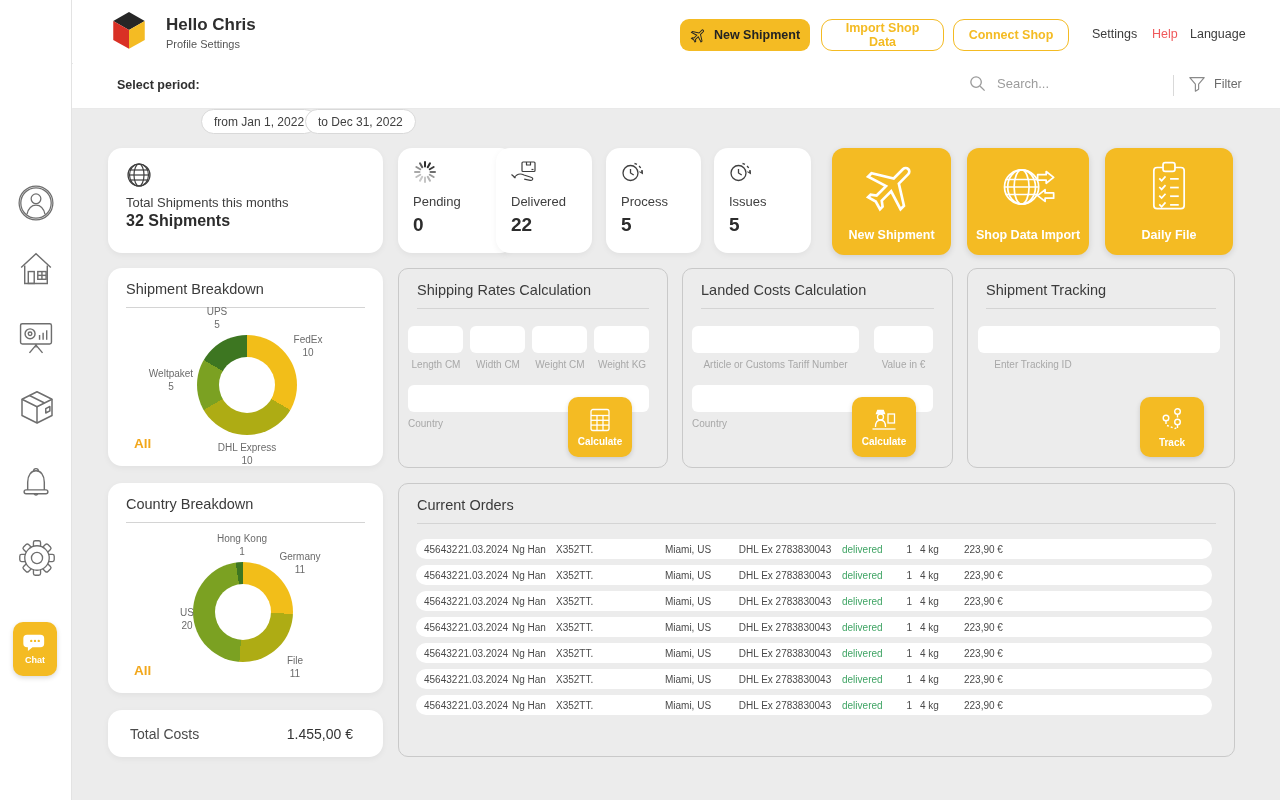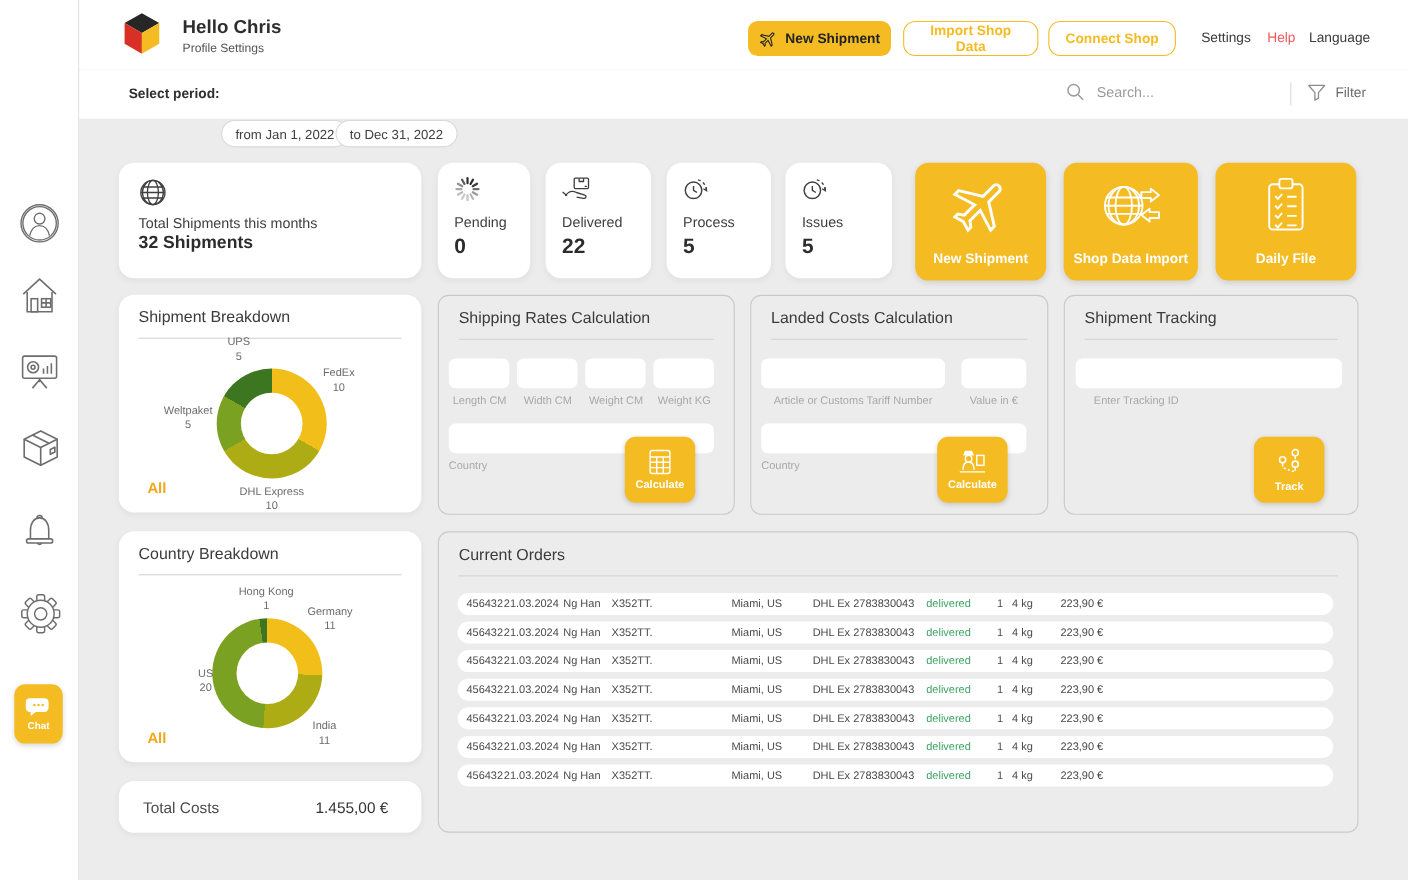--- a/index.html
+++ b/index.html
@@ -56,21 +56,21 @@
   .panel{position:absolute;border:1px solid #c9c9c9;border-radius:10px;}
   .ptitle{position:absolute;left:18px;top:13px;font-size:14.5px;color:#3b3b3b;}
   .phr{position:absolute;left:18px;right:18px;top:39px;height:1px;background:#d4d4d4;}
 
   
   .st-total{left:37px;top:40px;width:275px;height:105px;}
   .st-ic{position:absolute;left:17px;top:13px;}
   .st-lbl{position:absolute;left:18px;top:47px;font-size:13px;color:#3e3e3e;}
   .st-val{position:absolute;left:18px;top:64px;font-size:16px;font-weight:bold;color:#2c2c2c;}
   .st-small{height:105px;top:40px;}
-  .sp{left:327px;width:84px;} .sd{left:425px;width:96px;} .sc{left:535px;width:95px;} .si{left:643px;width:97px;}
+  .sp{left:327px;width:84px;padding-left:32px;} .sd{left:425px;width:96px;} .sc{left:535px;width:95px;} .si{left:643px;width:97px;}
   .st-small .st-lbl{left:15px;top:46px;}
   .st-small .st-val{left:15px;top:66px;font-size:19px;}
   .st-small .st-ic{left:14px;top:11px;}
 
   
   .action{position:absolute;top:40px;height:107px;background:var(--accent);border-radius:12px;
           cursor:pointer;box-shadow:0 2px 6px rgba(0,0,0,.12);}
   .a1{left:761px;width:119px;} .a2{left:896px;width:122px;} .a3{left:1034px;width:128px;}
   .action .aic{position:absolute;left:0;right:0;top:10px;display:flex;justify-content:center;}
   .action .albl{position:absolute;left:0;right:0;bottom:13px;text-align:center;color:#fff;
@@ -538,21 +538,21 @@
       <div class="ptitle">Country Breakdown</div>
       <div class="phr"></div>
       <div class="donut d-cty" style="background: conic-gradient(rgb(242, 190, 25) 0deg, rgb(242, 190, 25) 92.093deg, rgb(174, 172, 20) 92.093deg, rgb(174, 172, 20) 184.186deg, rgb(123, 161, 34) 184.186deg, rgb(123, 161, 34) 351.628deg, rgb(61, 118, 33) 351.628deg, rgb(61, 118, 33) 360deg);">
         <div class="hole"></div>
       </div>
       <div class="dlabel l-ger">
         <span>Germany</span>
           <span>11</span>
       </div>
       <div class="dlabel l-ind">
-        <span>India</span>
+        <span>File</span>
           <span>11</span>
       </div>
       <div class="dlabel l-us">
         <span>US</span>
           <span>20</span>
       </div>
       <div class="dlabel l-hk">
         <span>Hong Kong</span>
           <span>1</span>
       </div>

